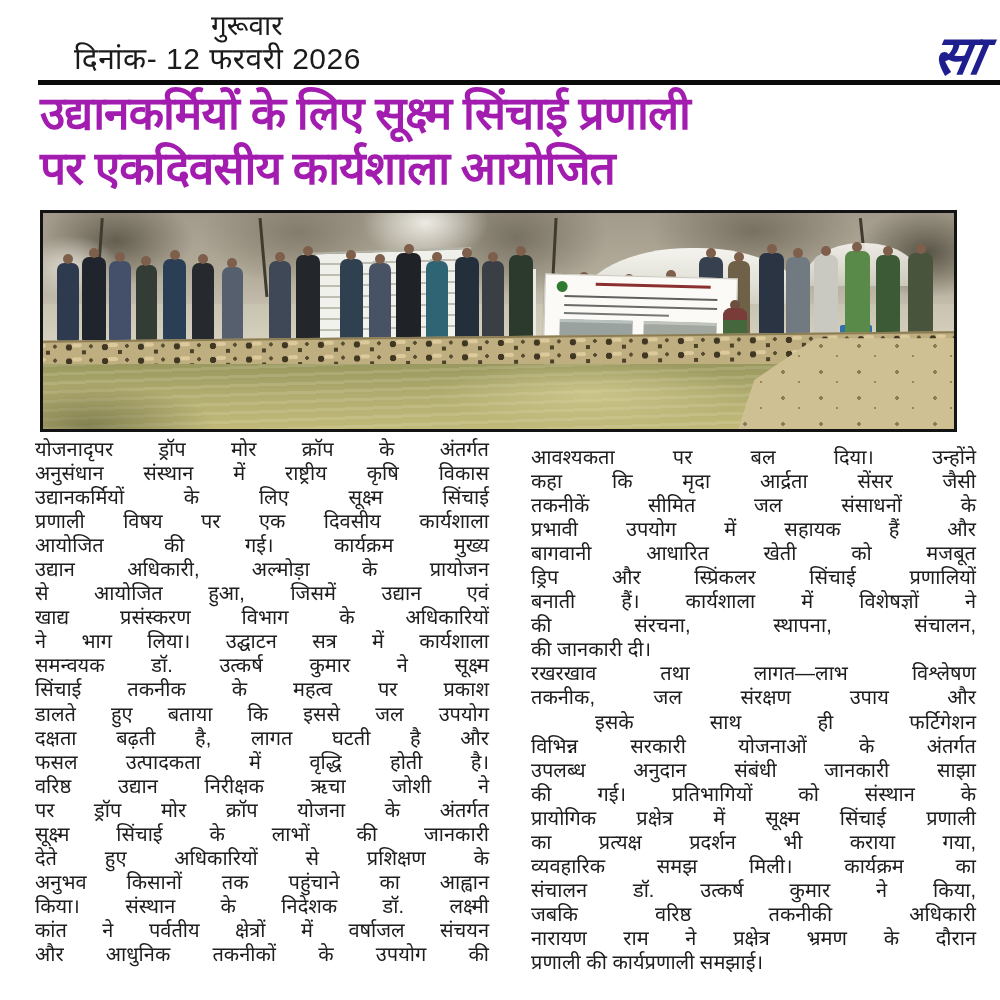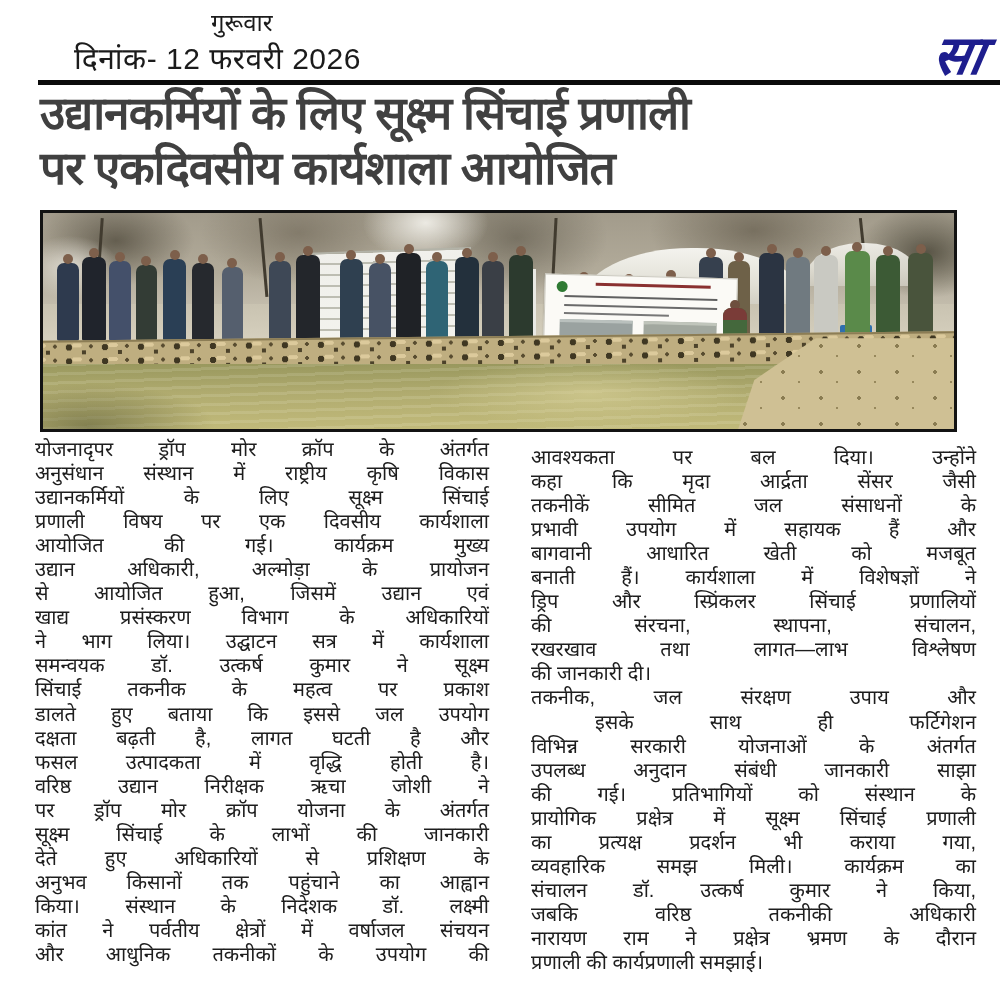--- a/index.html
+++ b/index.html
@@ -1,28 +1,28 @@
 <!DOCTYPE html>
 <html lang="hi"><head>
 <meta charset="utf-8">
 <style>
   html,body{margin:0;padding:0;background:#fff;}
   #page{position:relative;width:1000px;height:1000px;background:#ffffff;overflow:hidden;
         font-family:"Liberation Sans", sans-serif;color:#111;}
 
   
-  .day{position:absolute;left:211px;top:5px;font-size:24px;color:#1b1b1b;}
+  .day{position:absolute;left:211px;top:5px;font-size:28px;color:#1b1b1b;}
   .date{position:absolute;left:74px;top:37px;font-size:30px;letter-spacing:.5px;color:#1b1b1b;}
   .logo{position:absolute;left:934px;top:16px;font-size:54px;font-weight:bold;font-style:italic;
         font-family:"Liberation Serif", serif;transform:skewX(-10deg);white-space:nowrap;}
   .rule{position:absolute;left:38px;top:80px;width:962px;height:5px;background:#0b0b0b;}
 
   
   .headline{position:absolute;left:40px;top:86px;width:935px;margin:0;font-size:46px;font-weight:700;
-            line-height:55px;letter-spacing:-1px;color:#404040;}
+            line-height:55px;letter-spacing:-1px;color:#a21caf;}
   .headline span{display:block;}
 
   
   .photo{position:absolute;left:40px;top:210px;width:911px;height:216px;border:3px solid #131313;
          overflow:hidden;background:#b4ad9c;}
   .photo *{position:absolute;}
   .ph-trees{left:0;top:0;width:100%;height:46%;
     background:
       radial-gradient(ellipse 90px 55px at 42% 10%, #eceae3 0%, rgba(236,234,227,0) 70%),
       radial-gradient(ellipse 70px 45px at 3% 55%, #ddd9cf 0%, rgba(221,217,207,0) 70%),
@@ -200,25 +200,25 @@
         <div class="bline">किया। संस्थान के निदेशक डॉ. लक्ष्मी</div>
         <div class="bline">कांत ने पर्वतीय क्षेत्रों में वर्षाजल संचयन</div>
         <div class="bline">और आधुनिक तकनीकों के उपयोग की</div>
       </div>
     <div class="col right">
         <div class="bline">आवश्यकता पर बल दिया। उन्होंने</div>
         <div class="bline">कहा कि मृदा आर्द्रता सेंसर जैसी</div>
         <div class="bline">तकनीकें सीमित जल संसाधनों के</div>
         <div class="bline">प्रभावी उपयोग में सहायक हैं और</div>
         <div class="bline">बागवानी आधारित खेती को मजबूत</div>
+        <div class="bline">ड्रिप और स्प्रिंकलर सिंचाई प्रणालियों</div>
         <div class="bline">बनाती हैं। कार्यशाला में विशेषज्ञों ने</div>
-        <div class="bline">ड्रिप और स्प्रिंकलर सिंचाई प्रणालियों</div>
         <div class="bline">की संरचना, स्थापना, संचालन,</div>
+        <div class="bline no-just">की जानकारी दी।</div>
         <div class="bline">रखरखाव तथा लागत—लाभ विश्लेषण</div>
-        <div class="bline no-just">की जानकारी दी।</div>
         <div class="bline">तकनीक, जल संरक्षण उपाय और</div>
         <div class="bline indent">इसके साथ ही फर्टिगेशन</div>
         <div class="bline">विभिन्न सरकारी योजनाओं के अंतर्गत</div>
         <div class="bline">उपलब्ध अनुदान संबंधी जानकारी साझा</div>
         <div class="bline">की गई। प्रतिभागियों को संस्थान के</div>
         <div class="bline">प्रायोगिक प्रक्षेत्र में सूक्ष्म सिंचाई प्रणाली</div>
         <div class="bline">का प्रत्यक्ष प्रदर्शन भी कराया गया,</div>
         <div class="bline">व्यवहारिक समझ मिली। कार्यक्रम का</div>
         <div class="bline">संचालन डॉ. उत्कर्ष कुमार ने किया,</div>
         <div class="bline">जबकि वरिष्ठ तकनीकी अधिकारी</div>

